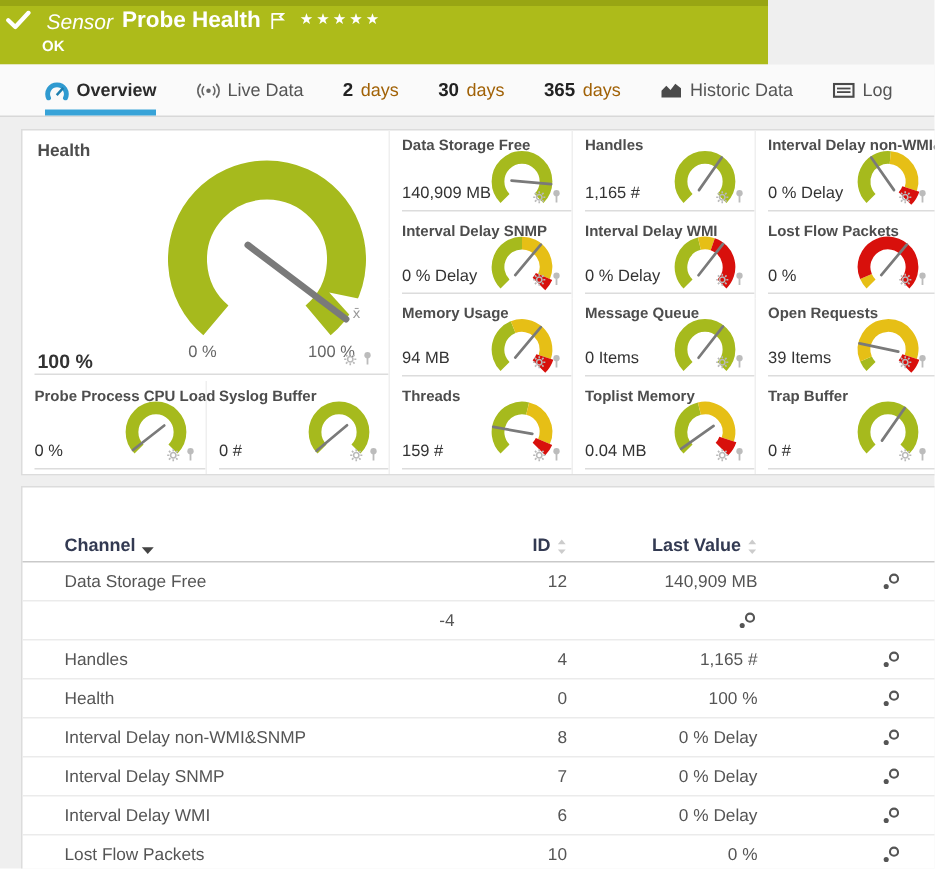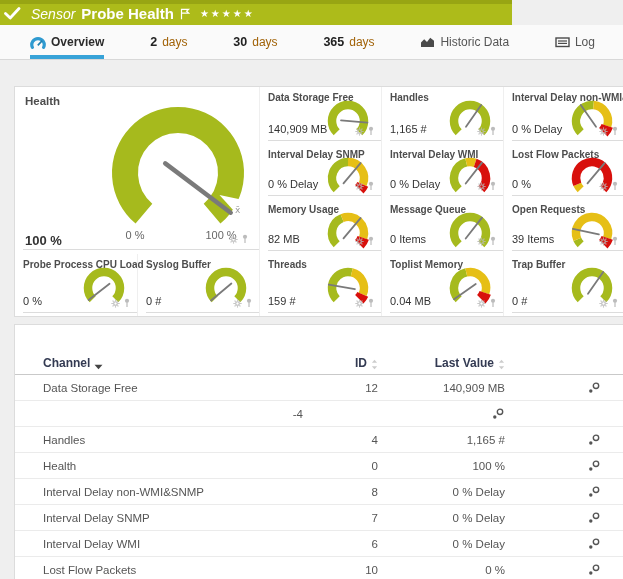--- a/index.html
+++ b/index.html
@@ -9,21 +9,21 @@
   
   .hdr{position:absolute;left:0;top:0;width:512px;height:43px;background:#adbb1a;
        box-shadow:inset 0 4px 0 rgba(90,100,0,.25);color:#fff}
   .hdr-line1{position:absolute;left:4px;top:5px;display:flex;align-items:center;gap:6px}
   .hdr .sensor-lbl{font-style:italic;font-size:14px;margin-left:4px}
   .hdr .sensor-title{font-weight:bold;font-size:15px}
   .hdr .stars{font-family:"DejaVu Sans",sans-serif;font-size:10px;letter-spacing:2px;margin-left:4px}
   .hdr .status{position:absolute;left:28px;top:26px;font-size:10px;font-weight:bold}
 
   
-  .tabbar{position:absolute;left:0;top:25px;width:623px;height:35px;background:#fafafa;
+  .tabbar{position:absolute;left:0;top:43px;width:623px;height:35px;background:#fafafa;
           border-bottom:1px solid #d8d8d8;display:flex;justify-content:space-between;
           padding:0 28px 0 30px}
   .tab{display:flex;align-items:center;gap:5px;height:34px;font-size:12px;color:#555;cursor:pointer}
   .tab .tab-num{color:#222;font-size:12.5px}
   .tab .tab-unit{color:#a16207}
   .tab.active{box-shadow:inset 0 -4px 0 #38a3d8}
   .tab.active .tab-label{color:#2b2b2b;font-weight:bold}
   .icon{display:inline-flex;align-items:center;line-height:0}
 
   
@@ -88,20 +88,29 @@
     <div class="tab active">
       <span class="icon">
         <svg width="16" height="13" viewBox="0 0 16 13">
           <path d="M2.4 11.4 A6.2 6.2 0 1 1 13.6 11.4" fill="none" stroke="#2f9ad0" stroke-width="3.2" stroke-linecap="round"></path>
           <line x1="7.8" y1="9.4" x2="12.2" y2="4.6" stroke="#1f7fae" stroke-width="1.6"></line>
         </svg>
       </span>
       <span class="tab-label">Overview</span>
     </div>
     <div class="tab">
+      <span class="icon">
+        <svg width="16" height="11" viewBox="0 0 16 11">
+          <circle cx="8" cy="5.5" r="1.5" fill="#666"></circle>
+          <path d="M5 2.5 A4.2 4.2 0 0 0 5 8.5 M11 2.5 A4.2 4.2 0 0 1 11 8.5 M2.8 0.9 A6.5 6.5 0 0 0 2.8 10.1 M13.2 0.9 A6.5 6.5 0 0 1 13.2 10.1" stroke="#666" fill="none" stroke-width="1.1"></path>
+        </svg>
+      </span>
+      <span class="tab-label">Live Data</span>
+    </div>
+    <div class="tab">
       <b class="tab-num">2</b>
       <span class="tab-unit">days</span>
     </div>
     <div class="tab">
       <b class="tab-num">30</b>
       <span class="tab-unit">days</span>
     </div>
     <div class="tab">
       <b class="tab-num">365</b>
       <span class="tab-unit">days</span>
@@ -308,21 +317,21 @@
         </span>
       </div>
       <div class="gcell" style="grid-area: 3 / 3;">
         <span class="gtitle">Memory Usage</span>
         <svg width="50" height="42" class="gsvg">
           <path d="M13.69 33.31 A16 16 0 0 1 19.11 7.12" fill="none" stroke="#a6ba1d" stroke-width="8.5"></path>
           <path d="M19.11 7.12 A16 16 0 0 1 40.22 26.94" fill="none" stroke="#e6bf16" stroke-width="8.5"></path>
           <path d="M40.22 26.94 A16 16 0 0 1 36.31 33.31" fill="none" stroke="#d8100c" stroke-width="11.899999999999999"></path>
           <line x1="20.500486732194226" y1="27.362311101832844" x2="37.53435838888751" y2="7.06213335917993" stroke="#7a7a7a" stroke-width="1.8" stroke-linecap="round"></line>
         </svg>
-        <span class="gvalue">82 MB</span>
+        <span class="gvalue">94 MB</span>
         <span class="gicons">
           <span class="icon">
             <svg width="9" height="9" viewBox="0 0 10 10">
               <g stroke="#b9b9b9" stroke-width="1.2" fill="none">
                 <circle cx="5" cy="5" r="2"></circle>
                 <path d="M5 0.5 V2 M5 8 V9.5 M0.5 5 H2 M8 5 H9.5 M1.8 1.8 L2.9 2.9 M7.1 7.1 L8.2 8.2 M8.2 1.8 L7.1 2.9 M2.9 7.1 L1.8 8.2"></path>
               </g>
             </svg>
           </span>
           <span class="icon">

